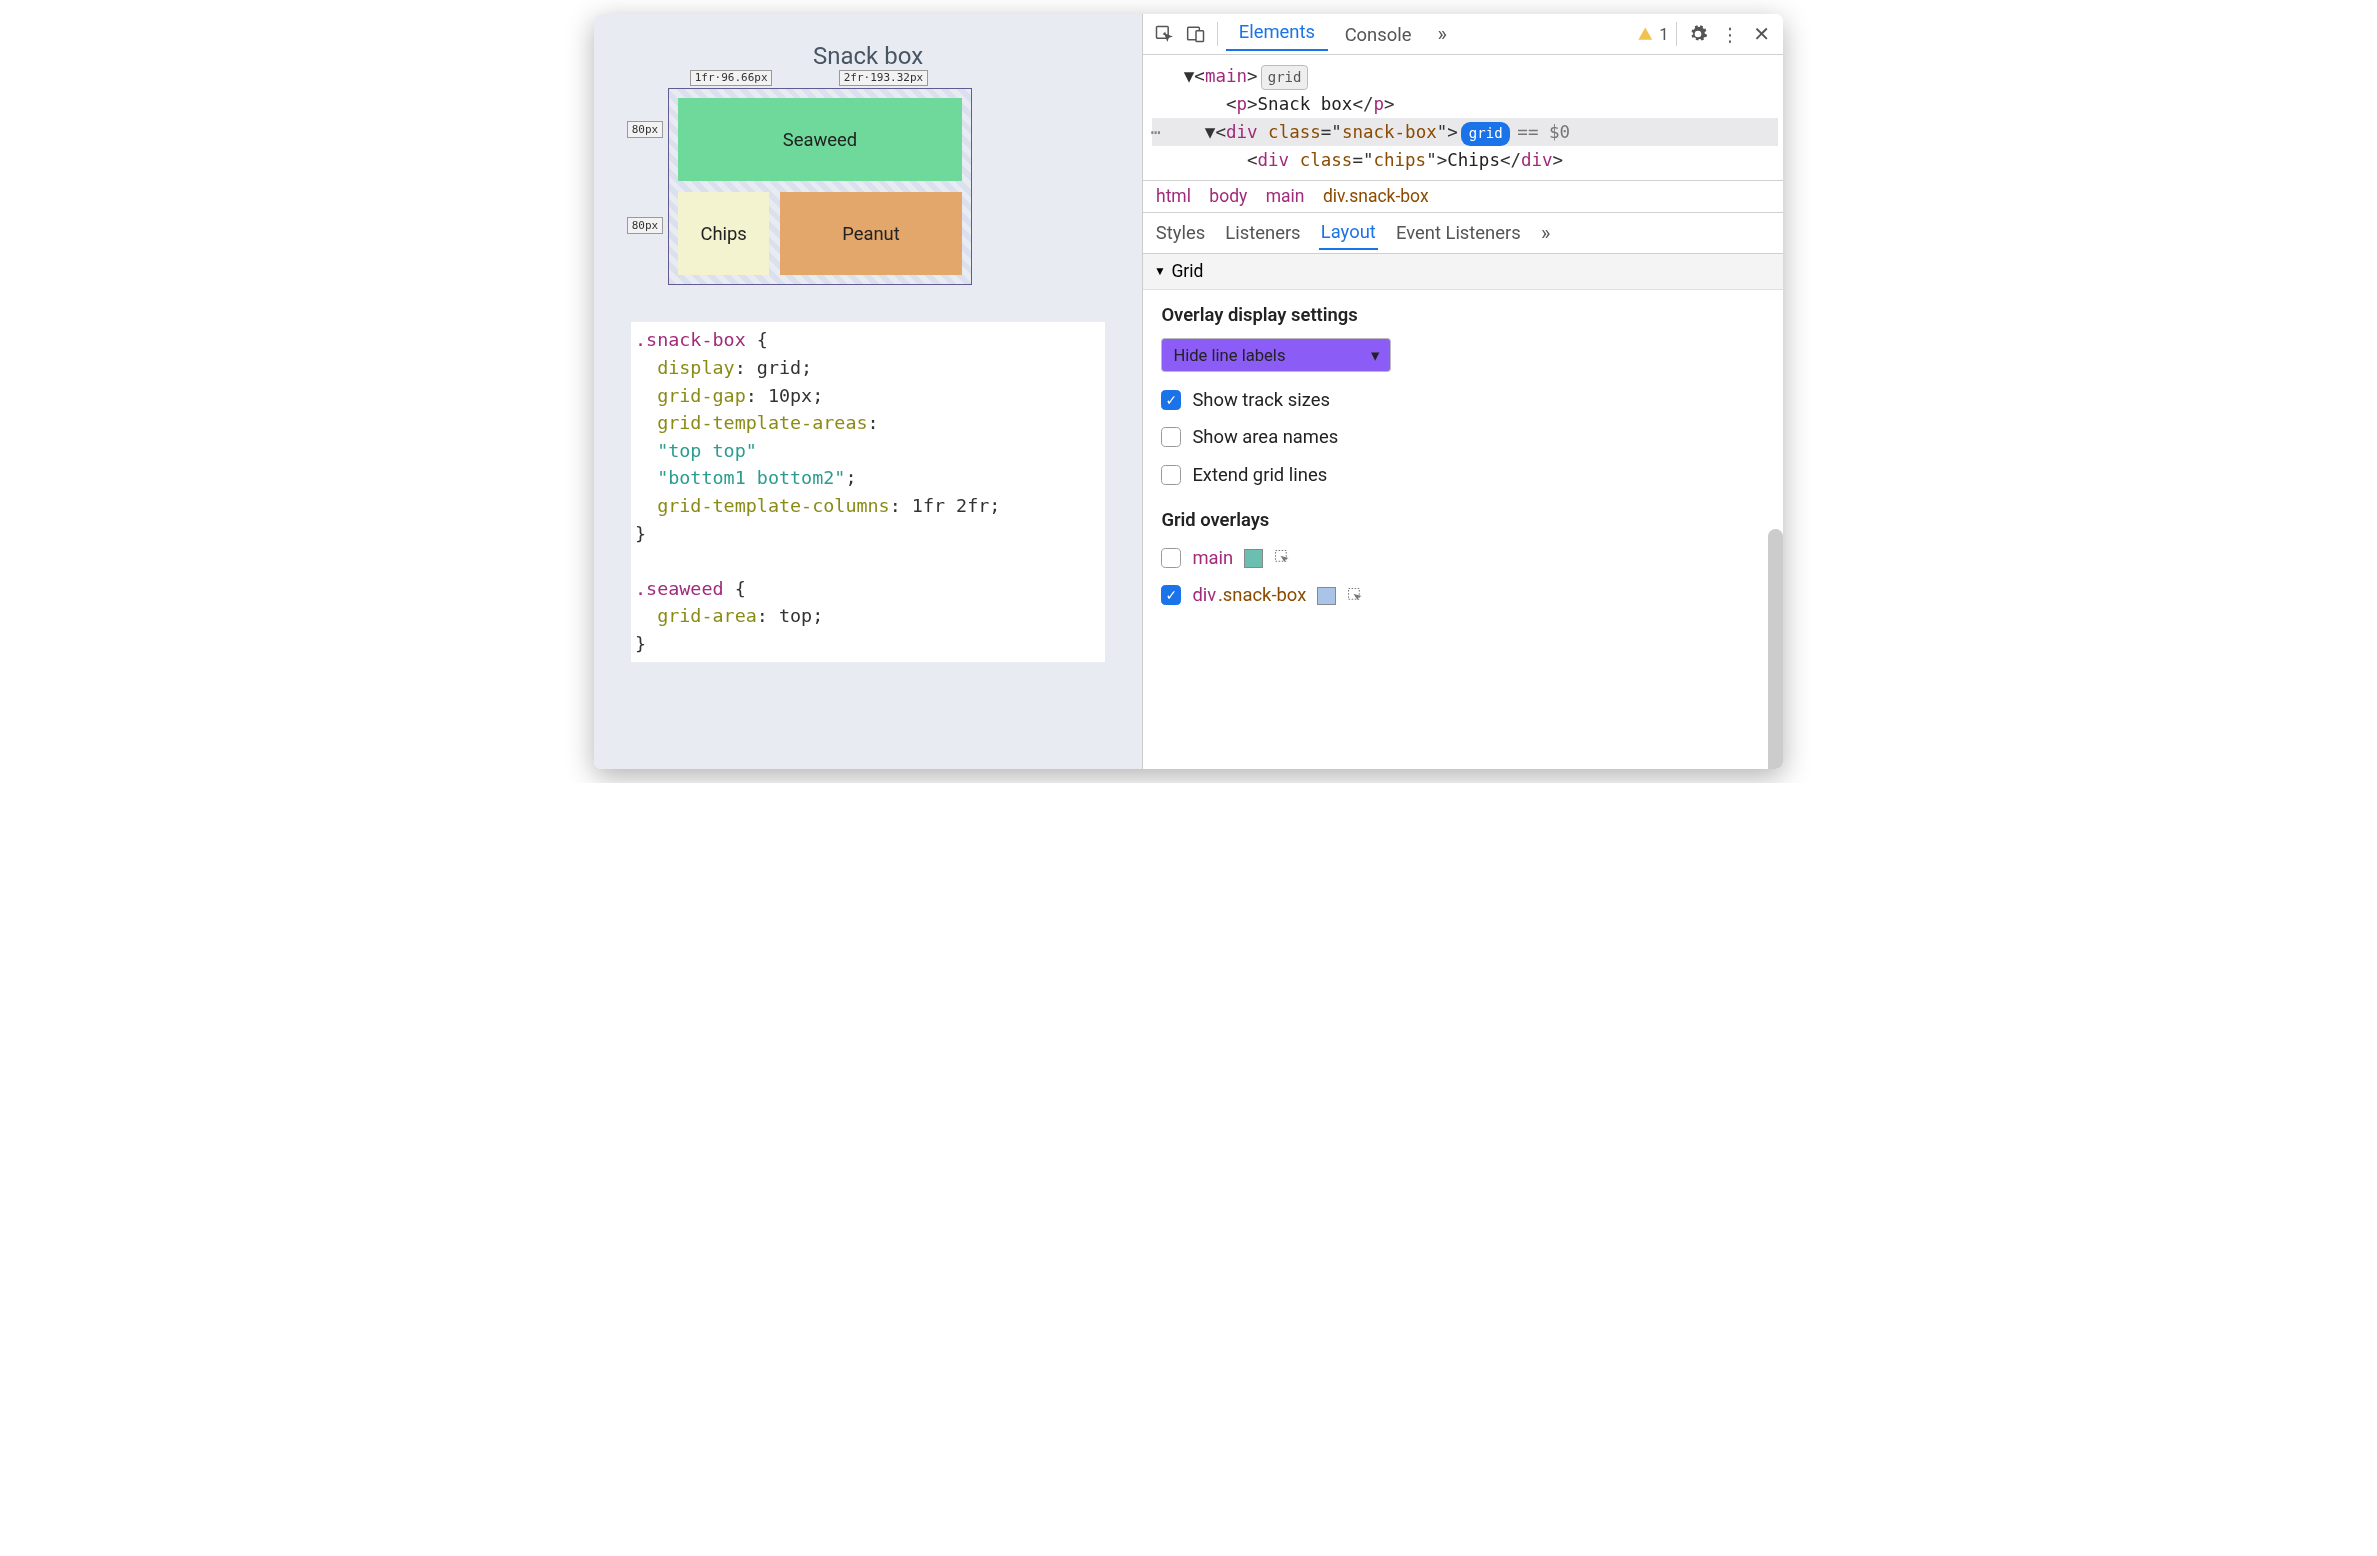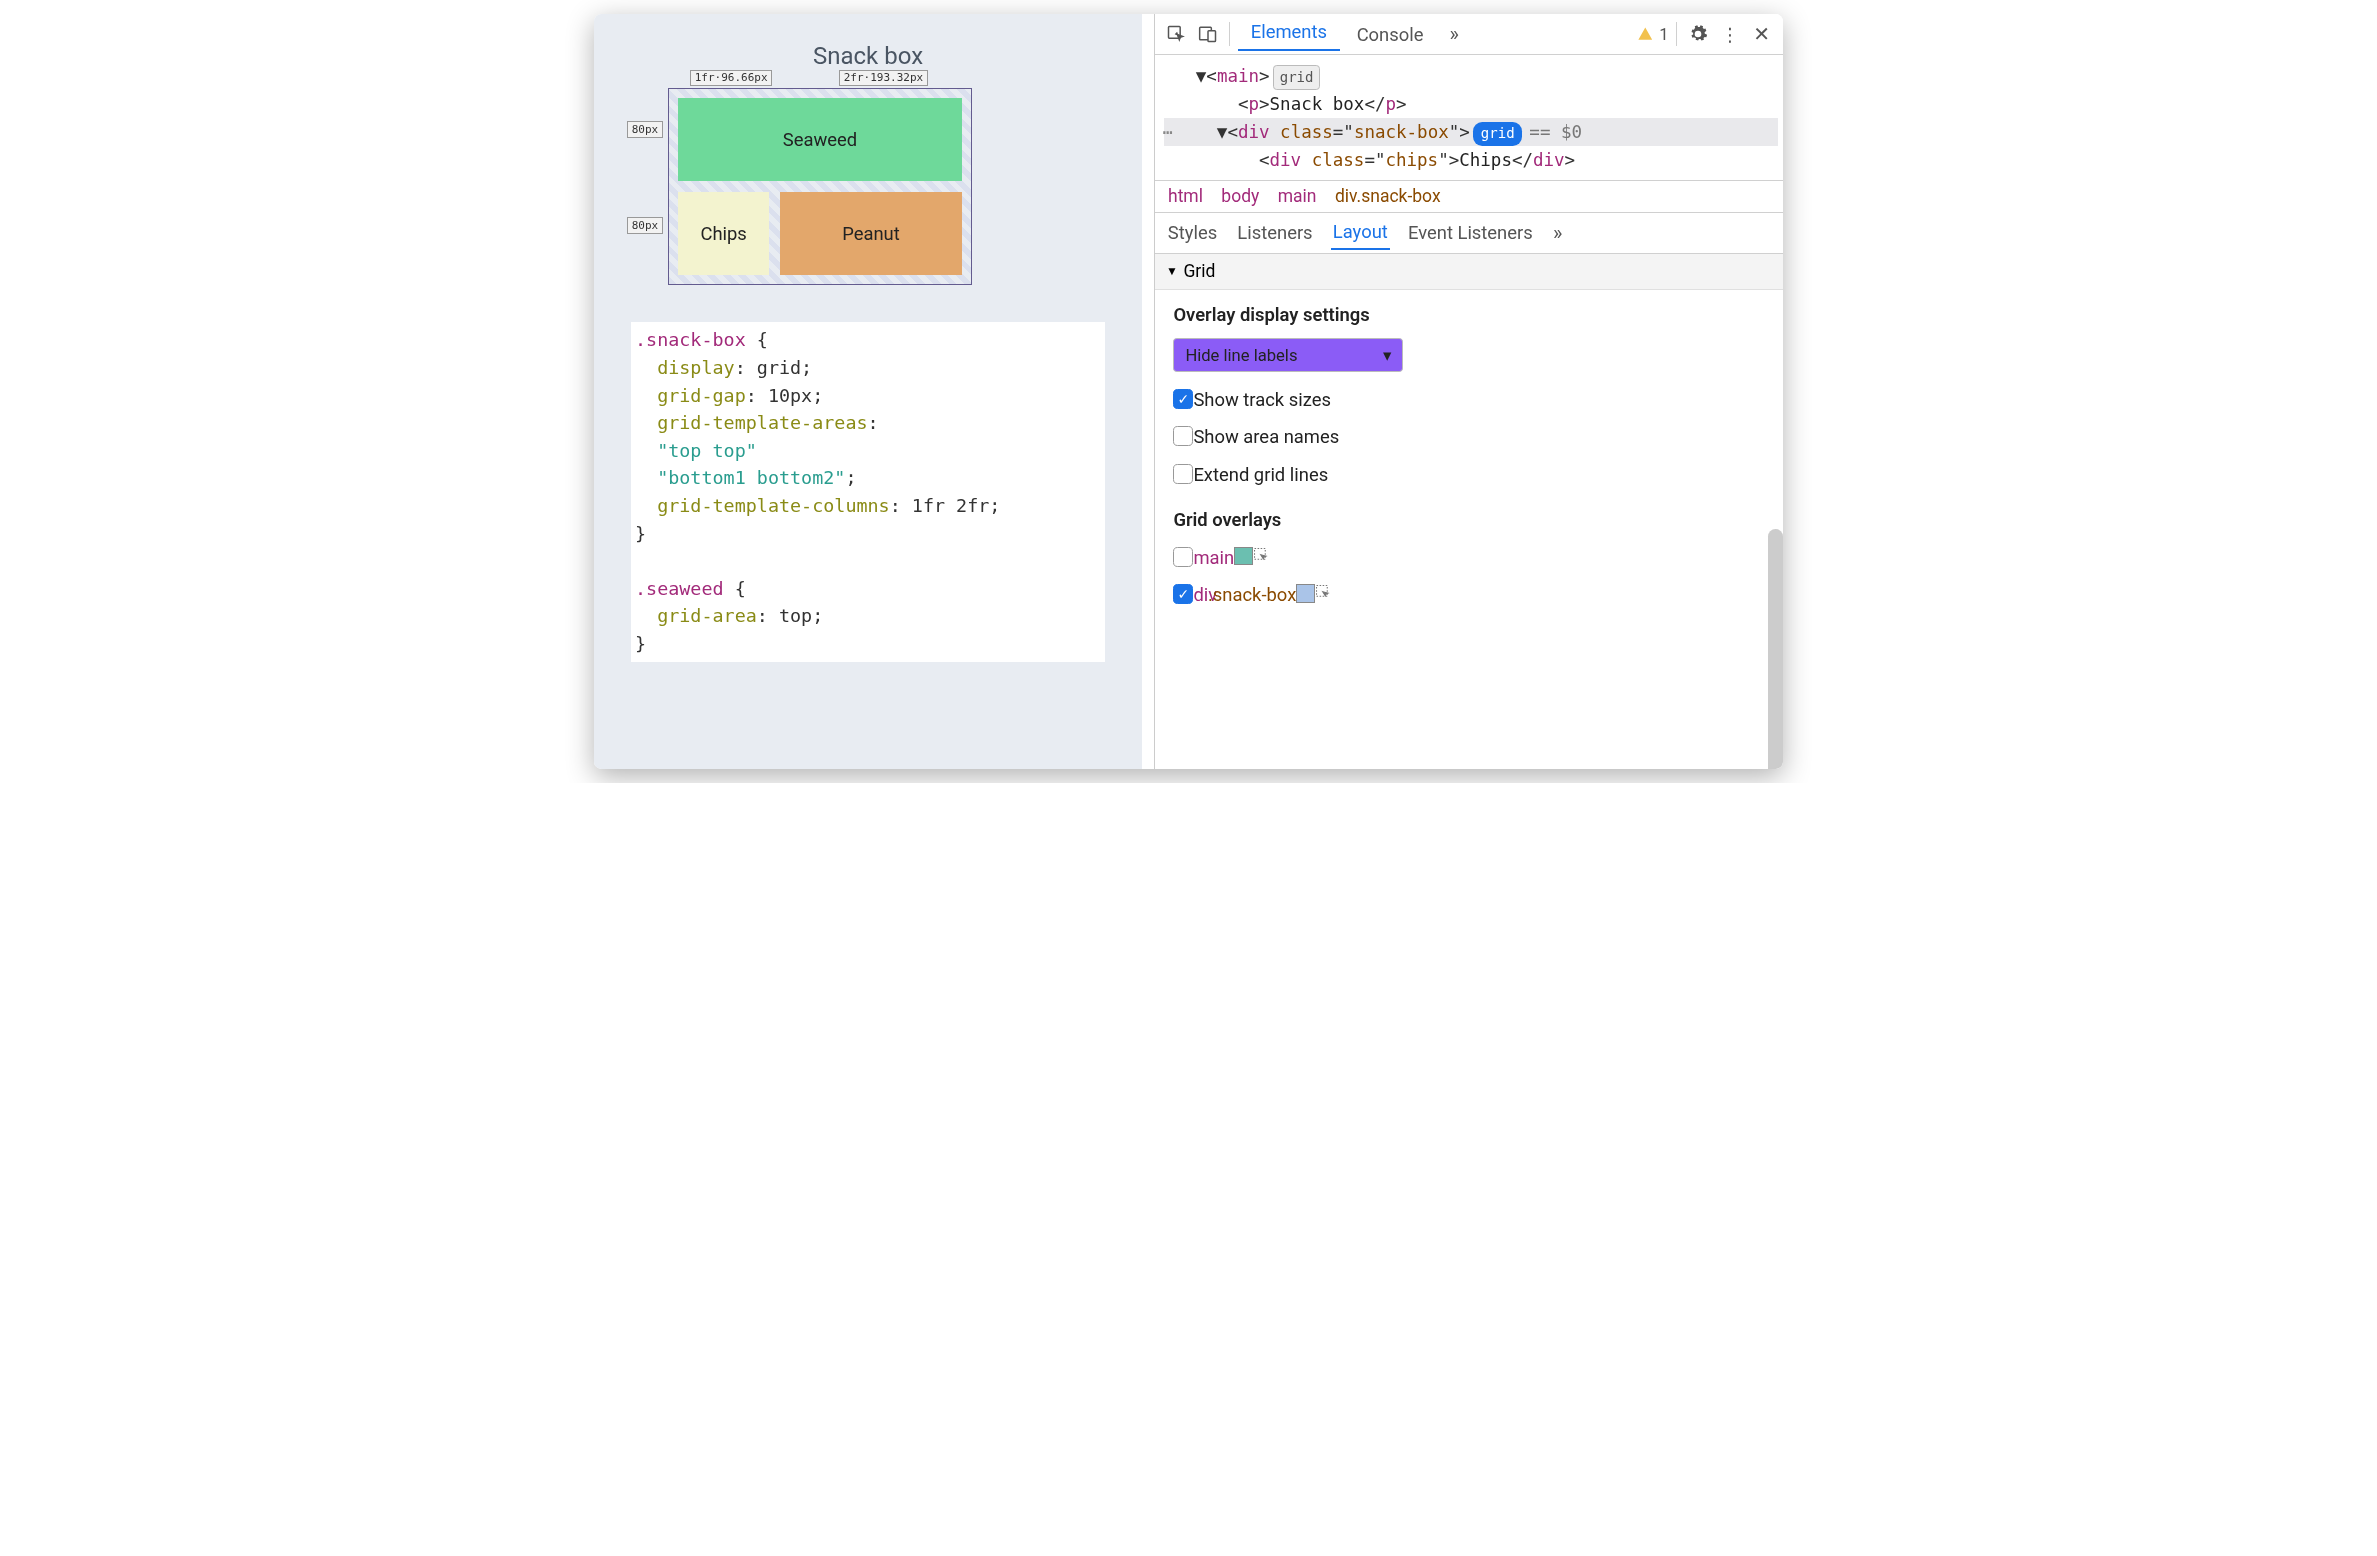--- a/index.html
+++ b/index.html
@@ -17,21 +17,21 @@
 .snack-grid { display: grid; grid-template-columns: 1fr 2fr; grid-template-rows: 83px 83px; gap: 11px; border: 1.8px solid #635b8f; padding: 9.2px; background: repeating-linear-gradient(45deg,#dbe0ee 0 5.5px,#e8ecf2 5.5px 11px); }
 .cell { display: flex; align-items: center; justify-content: center; font-size: 18.4px; color: #222; }
 .seaweed { grid-column: 1 / 3; background: #6ed99a; }
 .chips { background: #f3f3cf; }
 .peanut { background: #e3a76b; }
 .css-code { background: #fff; padding: 4px; font-family: Menlo, Consolas, monospace; font-size: 18.4px; line-height: 1.5; white-space: pre; color: #333; }
 .sel { color: #a22a7a; }
 .prop { color: #8a8b16; }
 .str { color: #2a9d8f; }
 
-.devtools { flex: 1; display: flex; flex-direction: column; border-left: 0.9px solid #ccc; background: #fff; margin-left: 12px; }
+.devtools { flex: 1; display: flex; flex-direction: column; border-left: 0.9px solid #ccc; background: #fff; }
 .toolbar { display: flex; align-items: center; height: 41px; border-bottom: 0.9px solid #d0d0d0; padding: 0 7.4px; gap: 3.7px; }
 .tb-icon { width: 28px; height: 28px; display: flex; align-items: center; justify-content: center; color: #555; border-radius: 2.8px; }
 .tb-sep { width: 0.9px; height: 24px; background: #d0d0d0; margin: 0 3.7px; }
 .tab { padding: 3.7px 13px; font-size: 18.4px; color: #555; cursor: pointer; }
 .tab.active { color: #1a73e8; border-bottom: 2.8px solid #1a73e8; padding-bottom: 7.4px; }
 .dom-tree { padding: 7.4px 5.5px 5.5px 9.2px; font-family: Menlo, Consolas, monospace; font-size: 17.5px; line-height: 1.6; color: #333; }
 .dom-line { white-space: pre; }
 .dom-line .tag { color: #a22a7a; }
 .dom-line .attr { color: #8a4a00; }
 .dom-line .txt { color: #222; }
@@ -44,21 +44,21 @@
 .breadcrumb span { color: #a22a7a; cursor: pointer; }
 .breadcrumb span.idsel { color: #8a4a00; }
 .sub-tabs { display: flex; gap: 16.6px; padding: 0 11px; border-top: 0.9px solid #d0d0d0; border-bottom: 0.9px solid #d0d0d0; align-items: center; height: 42px; font-size: 18.4px; }
 .sub-tabs .stab { color: #555; cursor: pointer; padding: 5.5px 1.8px; }
 .sub-tabs .stab.active { color: #1a73e8; border-bottom: 2.8px solid #1a73e8; }
 .section-hdr { display: flex; align-items: center; gap: 5.5px; padding: 7.4px 11px; font-size: 17.5px; background: #f4f4f4; border-bottom: 0.9px solid #e0e0e0; }
 .section-hdr .tri { font-size: 12px; }
 .panel-body { padding: 14.7px 18.4px 9.2px; font-size: 18.4px; color: #222; }
 .panel-body h4 { font-weight: 600; margin-bottom: 13px; }
 .dropdown { display: inline-flex; align-items: center; border: 0.9px solid #bbb; border-radius: 3.7px; padding: 6.4px 11px; font-size: 16.6px; background: #8b5cf6; min-width: 230px; justify-content: space-between; }
-.chk-row { display: flex; align-items: flex-start; margin: 16.6px 0; font-size: 18.4px; }
+.chk-row { display: flex; align-items: flex-end; gap: 11px; margin: 16.6px 0; font-size: 18.4px; }
 .chk { width: 20px; height: 20px; border: 1.4px solid #999; border-radius: 4.6px; display: inline-flex; align-items: center; justify-content: center; }
 .chk.on { background: #1a73e8; border-color: #1a73e8; color: #fff; }
 .chk.on::after { content: "✓"; font-size: 14px; }
 .ov-label { color: #a22a7a; }
 .ov-label.idsel { color: #8a4a00; }
 .swatch { width: 18.4px; height: 18.4px; border: 0.9px solid #888; display: inline-block; }
 .main-sw { background: #6bbfb0; }
 .snack-sw { background: #aac4e8; }
 .warn-badge { display: inline-flex; align-items: center; gap: 3.7px; font-size: 16.6px; color: #555; }
 .warn-badge svg { margin-right: 1.8px; }

